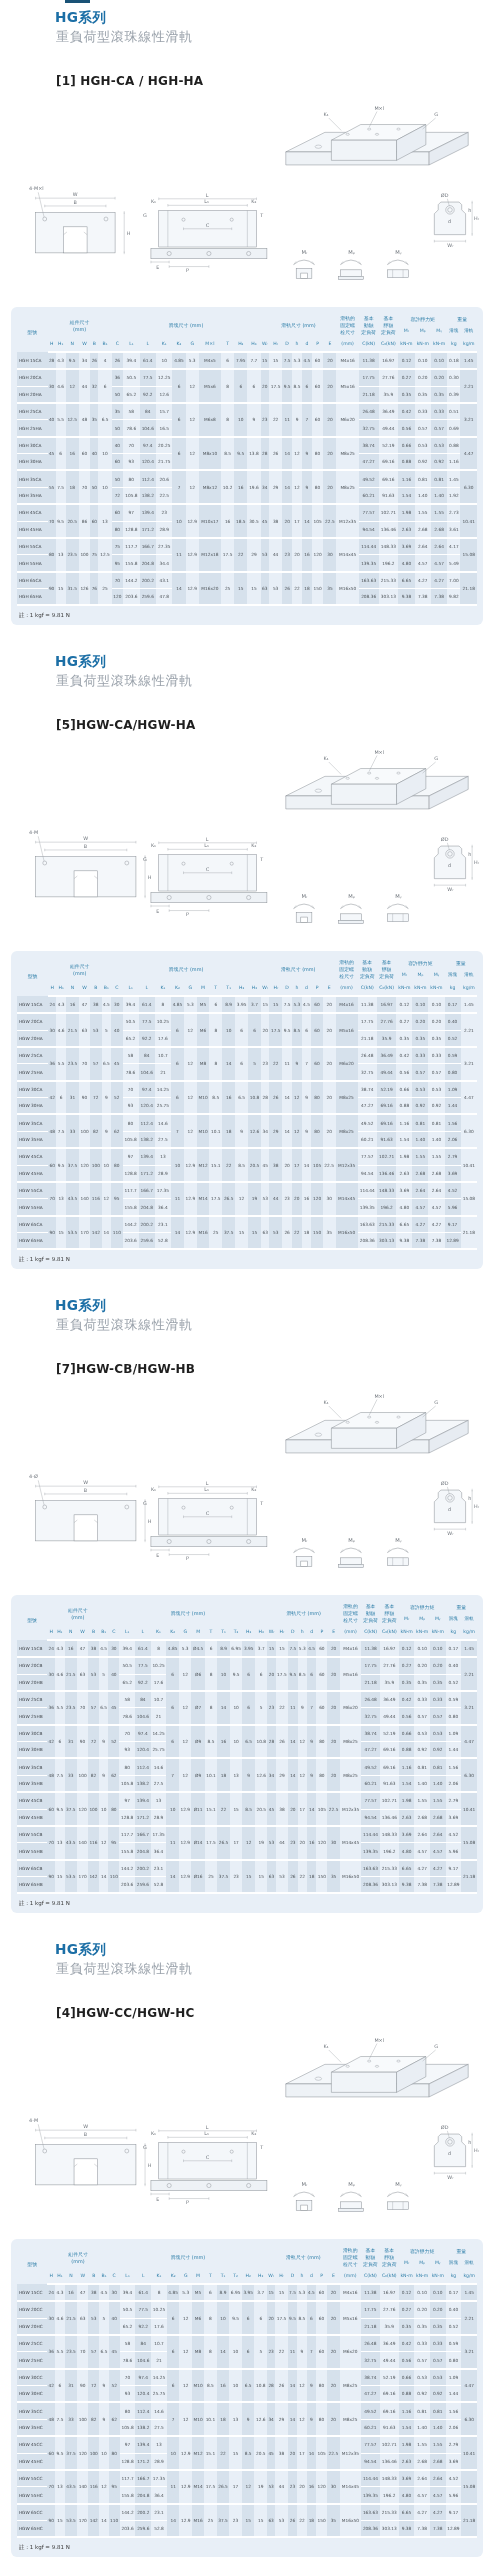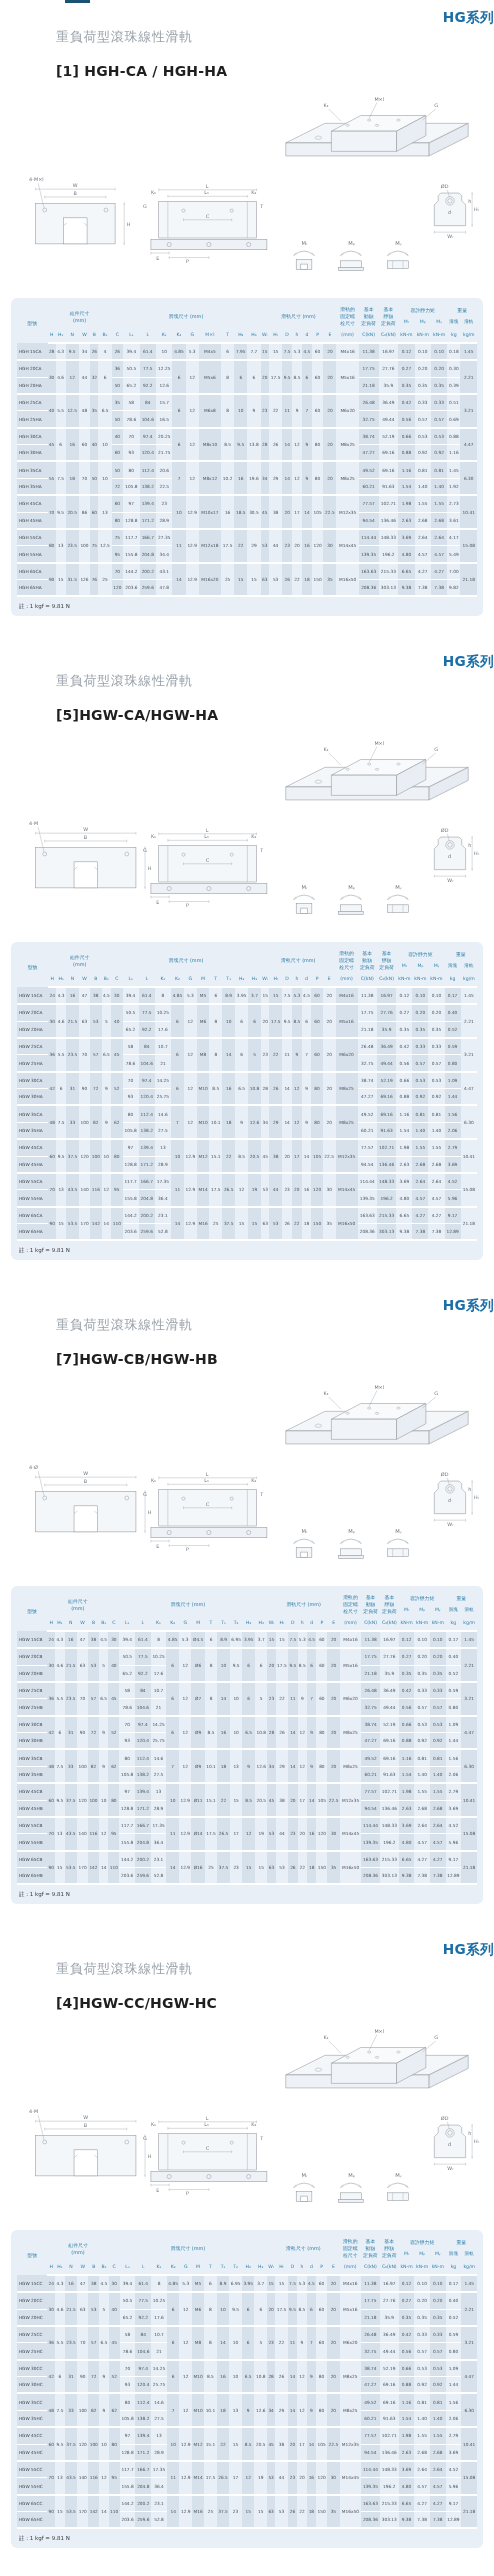--- a/index.html
+++ b/index.html
@@ -1,21 +1,21 @@
 <!DOCTYPE html>
 <html style="font-size:10.4px"><head>
 <meta charset="utf-8">
 <style>
   html,body{margin:0;padding:0;}
   body{width:494px;background:#ffffff;font-family:"DejaVu Sans","Liberation Sans",sans-serif;}
   .crop-bar{position:absolute;top:0;left:65px;width:25px;height:3.3px;background:#1a5276;}
   .section{height:644px;box-sizing:border-box;position:relative;overflow:hidden;}
-  .series-title{margin:9px 0 0 55px;font-size:13.7px;font-weight:bold;color:#1c6fa6;letter-spacing:0.3px;text-align:right;}
+  .series-title{margin:9px 0 0 55px;font-size:13.7px;font-weight:bold;color:#1c6fa6;letter-spacing:0.3px;}
   .series-subtitle{margin:1.3px 0 0 56px;font-size:13px;color:#9aa2ab;letter-spacing:0.7px;}
-  .model-title{margin:17px 0 0 56px;font-size:14px;font-weight:bold;color:#1f1f1f;letter-spacing:0.2px;}
+  .model-title{margin:28px 0 0 56px;font-size:12px;font-weight:bold;color:#1f1f1f;letter-spacing:0.2px;}
   .drawing{margin:1.3px 0 0 11.7px;height:215px;}
   .panel{margin:2.6px 11px 0 11px;background:#e8eff7;border-radius:5.9px;padding:6.5px 5.9px 5.2px;}
   table.spec{width:100%;border-collapse:collapse;}
   table.spec th{color:#2f7fa9;font-weight:normal;font-size:4.6px;padding:1.3px 0.7px;white-space:pre-line;text-align:center;vertical-align:middle;line-height:1.45;}
   table.spec th.gh{font-size:4.9px;}
   table.spec thead tr.units th{border-bottom:2px solid #fff;padding-bottom:3.3px;padding-top:3.3px;}
   table.spec td{font-size:4.3px;color:#4c5257;text-align:center;white-space:nowrap;padding:5.2px 0.7px;border-bottom:0.7px solid #fff;vertical-align:middle;}
   table.spec td.model{text-align:left;padding-left:2px;min-width:22px;color:#40464c;}
   table.spec .shade{background:rgba(143,168,196,0.20);}
   table.spec tr.gend td,table.spec td.bend{border-bottom:2px solid #fff;}

